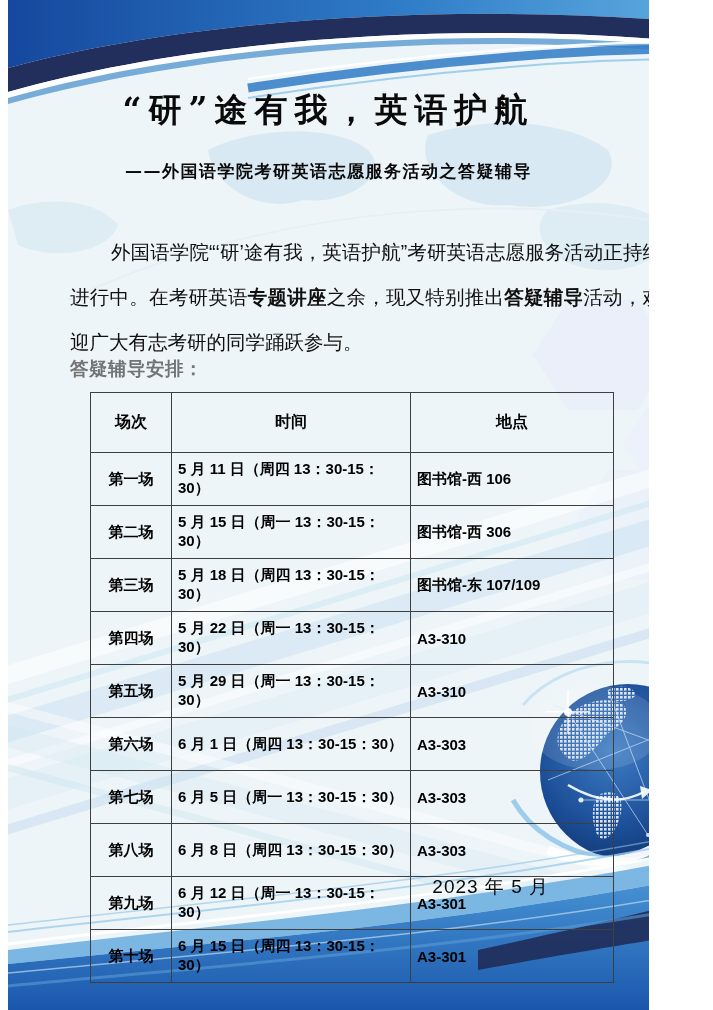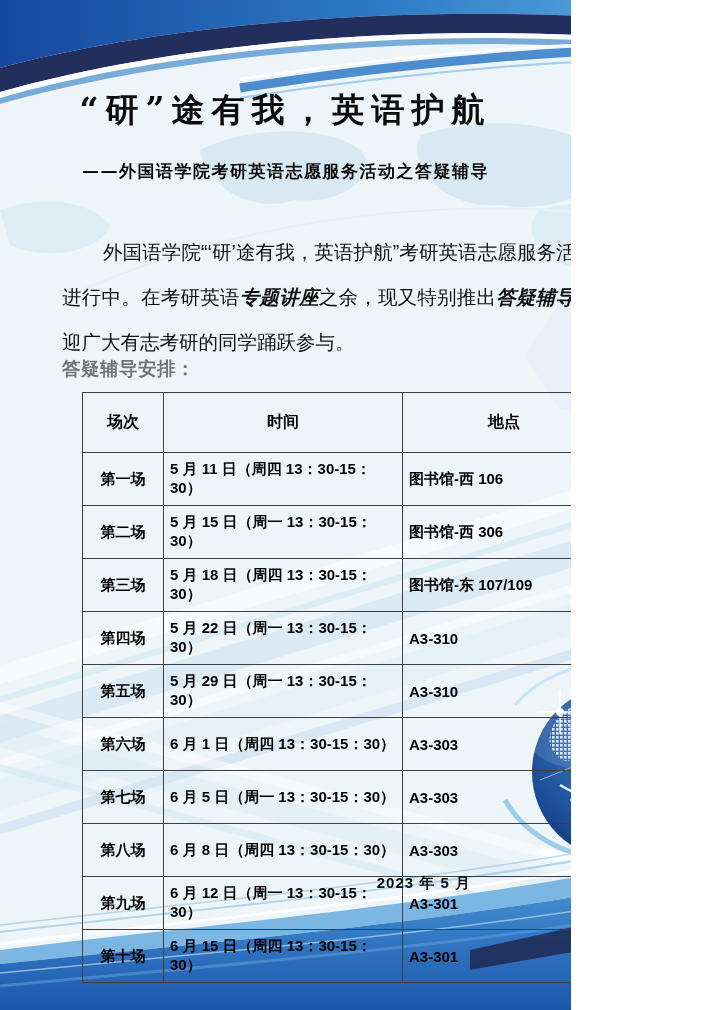--- a/index.html
+++ b/index.html
@@ -1,59 +1,60 @@
 <!DOCTYPE html>
 <html><head>
 <meta charset="utf-8">
 <style>
   html,body{margin:0;padding:0;background:#ffffff;}
   .page{
-    position:relative;width:571px;height:1010px;overflow:hidden;
+    position:relative;width:641px;height:1010px;overflow:hidden;
     background:#eef5f8;
     font-family:"Liberation Sans",sans-serif;
+    margin-left:8px;
   }
   .bg{position:absolute;inset:0;width:713px;height:1010px;z-index:0;}
   .content{position:absolute;inset:0;z-index:2;}
   .title{
     position:absolute;top:88px;left:0;right:0;text-align:center;
     font-family:"DejaVu Serif",serif;font-weight:bold;font-size:33px;
     letter-spacing:7px;color:#0a0a0a;white-space:nowrap;
   }
   .subtitle{
     position:absolute;top:160px;left:0;right:0;text-align:center;
     font-family:"DejaVu Serif",serif;font-weight:bold;font-size:17px;
     letter-spacing:1.5px;color:#0a0a0a;white-space:nowrap;
   }
   .intro{
     position:absolute;top:210px;left:62px;width:592px;
     font-size:19.5px;line-height:45px;color:#101010;
     text-align:justify;text-indent:41px;
   }
-  .intro b{font-weight:bold;font-style:italic;}
+  .intro b{font-weight:bold;}
   .schedule-heading{
     position:absolute;top:356px;left:62px;
     font-size:18.5px;font-weight:bold;color:#737373;letter-spacing:.5px;
   }
   table.schedule{
     position:absolute;top:392px;left:82px;width:523px;
     border-collapse:collapse;table-layout:fixed;
     background:transparent;
   }
   table.schedule th,table.schedule td{
     border:1px solid #3f3f3f;font-weight:bold;color:#000;
     background:transparent;padding:6px;
   }
   table.schedule th{height:47px;font-size:16px;text-align:center;}
   table.schedule td{height:40px;font-size:15px;}
   td.c1{text-align:center;}
   td.c2{text-align:left;padding-left:13px;}
   td.c3{}
   .footer-date{
     position:absolute;top:874px;right:100px;
-    font-size:15px;font-weight:bold;color:#0a0a0a;letter-spacing:1px;
+    font-size:19px;font-weight:normal;color:#0a0a0a;letter-spacing:1px;
   }
 </style>
 </head>
 <body>
 
 <div class="page">
 
   <svg class="bg" viewBox="0 0 713 1010" aria-hidden="true">
     <defs>
       <linearGradient id="skyGrad" x1="0" y1="0" x2="1" y2="0">

